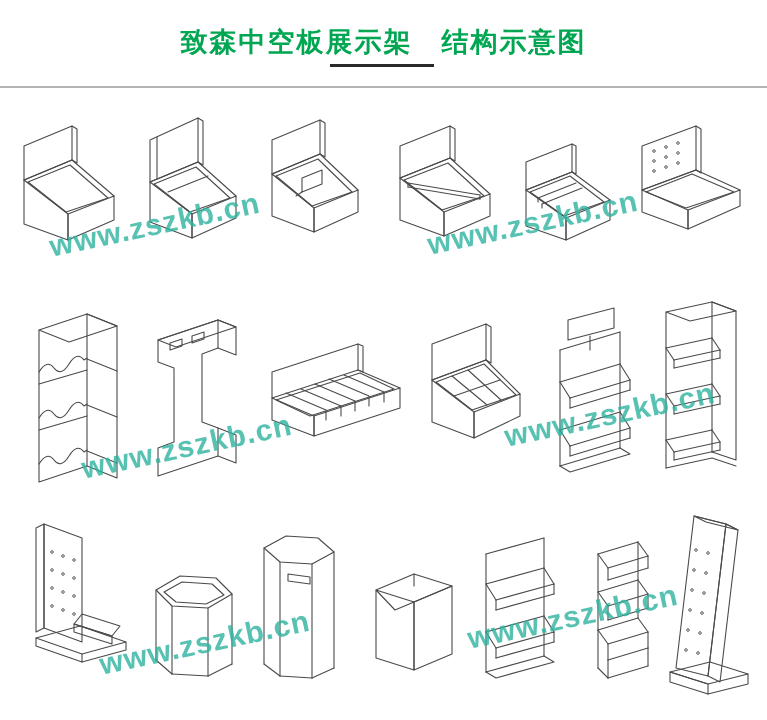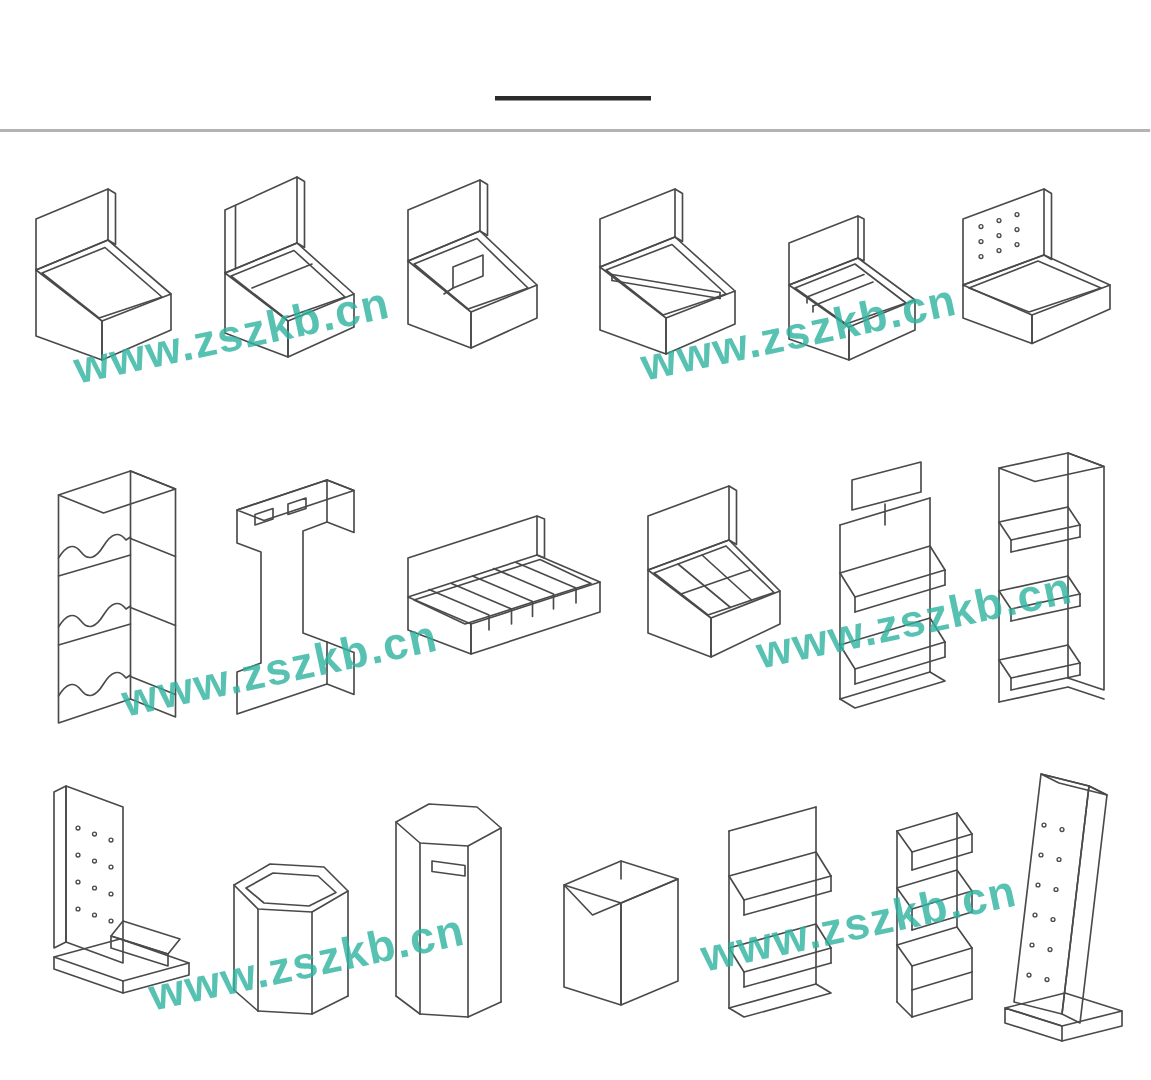--- a/index.html
+++ b/index.html
@@ -11,20 +11,21 @@
   .figures{position:absolute;left:0;top:0;width:767px;height:720px;}
   .figures svg{position:absolute;overflow:visible;}
   .figures path{fill:none;stroke:#4a4a4a;stroke-width:1.1;stroke-linejoin:round;stroke-linecap:round;}
   .figures circle{fill:none;stroke:#4a4a4a;stroke-width:0.9;}
   .wm{position:absolute;font-size:30px;font-weight:bold;letter-spacing:1px;opacity:.8;transform:rotate(-12deg);transform-origin:left center;white-space:nowrap;pointer-events:none;}
 </style>
 </head>
 <body>
 
 <div class="page">
+  <h1 class="title" style="color: rgb(0, 166, 81);">致森中空板展示架　结构示意图</h1>
   <div class="title-underline"></div>
   <div class="header-rule"></div>
   <div class="figures">
       <svg viewBox="0 0 118 150" style="left: 12px; top: 120px; width: 118px; height: 150px;">
         <path d="M12,26 L60,6 L60,40 L12,60 Z"></path>
         <path d="M60,6 L65,9 L65,43 L60,40"></path>
         <path d="M12,60 L60,40"></path>
         <path d="M12,60 L12,104 L56,120 L56,94 Z"></path>
         <path d="M56,94 L102,76 L102,100 L56,120 Z"></path>
         <path d="M60,40 L102,76"></path>

